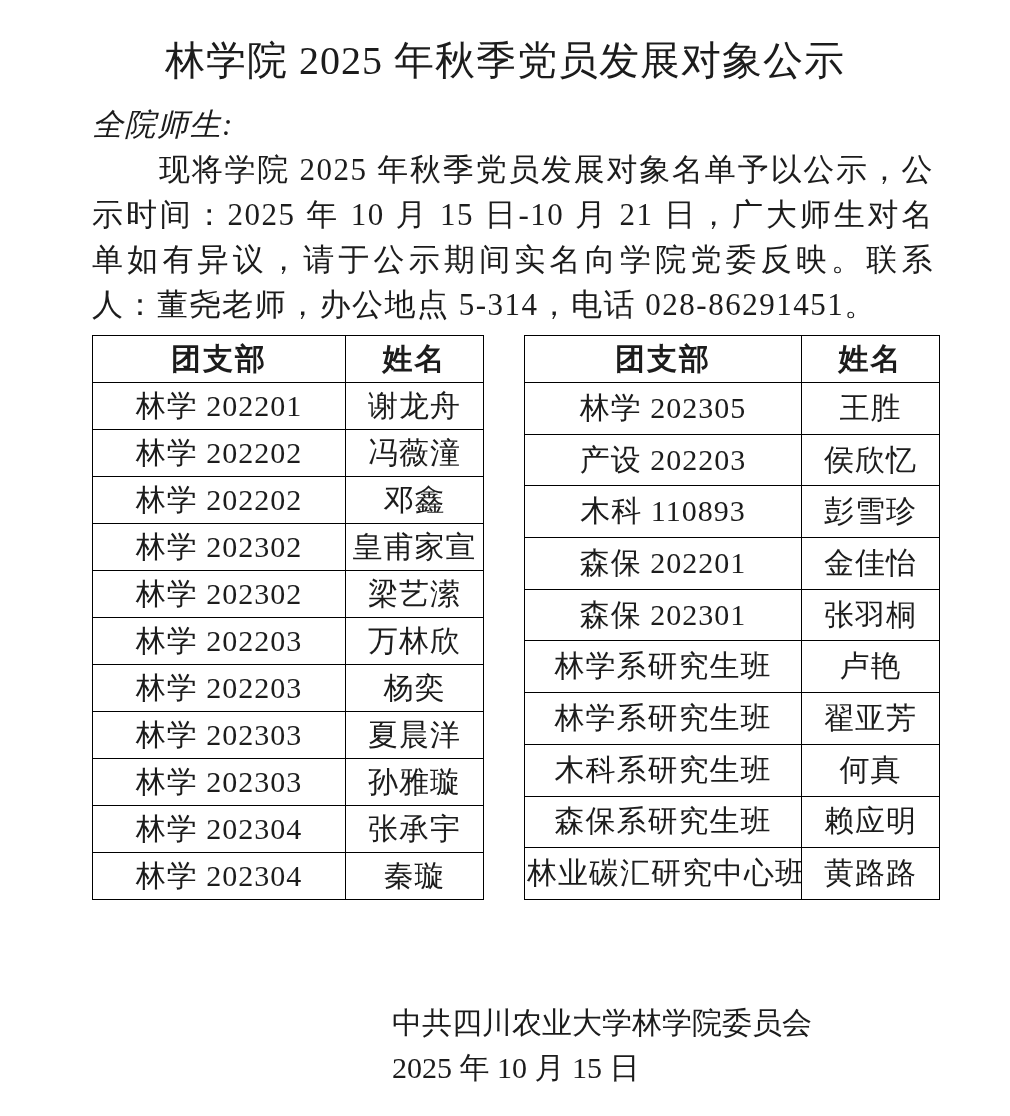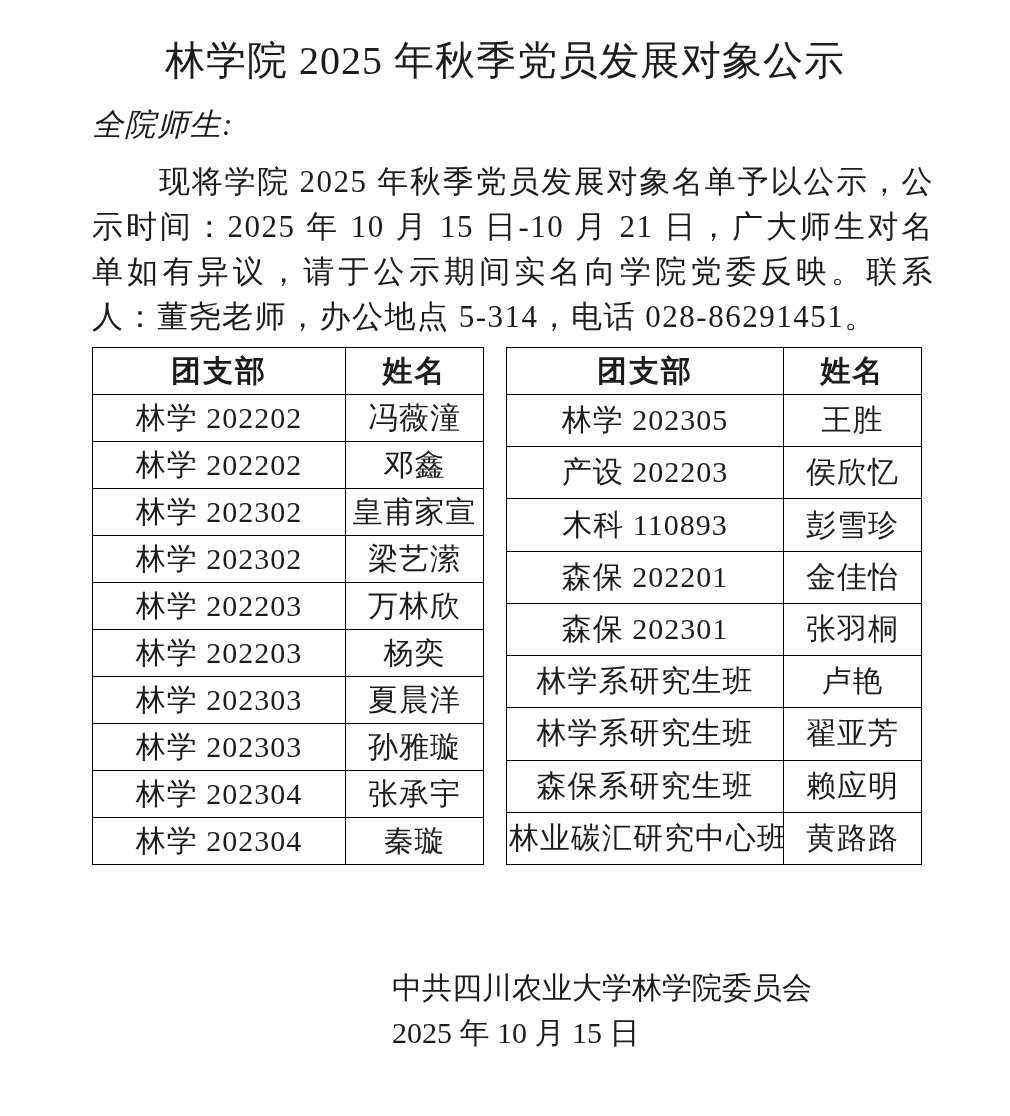--- a/index.html
+++ b/index.html
@@ -25,32 +25,32 @@
     letter-spacing:1px;
   }
   .salutation{
     margin:14px 76px 0 92px;
     font-size:31px;
     line-height:45px;
     letter-spacing:1.5px;
     font-style:italic;
   }
   .body-text{
-    margin:12px 76px 0 92px;
+    margin:0 76px 0 92px;
     font-size:31px;
     line-height:45px;
     letter-spacing:1.5px;
     text-align:justify;
     text-indent:67px;
     font-family:Liberation Serif, serif;
   }
   .tables{
     display:flex;
     margin:8px 0 0 92px;
-    gap:22px;
+    gap:40px;
   }
   table.roster{
     border-collapse:collapse;
     table-layout:fixed;
   }
   table.roster th, table.roster td{
     border:1px solid var(--border-color);
     height:47px;
     padding:0 2px;
     text-align:center;
@@ -90,20 +90,24 @@
         <col style="width:138px">
       </colgroup>
       <thead>
         <tr>
           <th>团支部</th>
           <th>姓名</th>
         </tr>
       </thead>
       <tbody>
           <tr>
+            <td>林学 202201</td>
+            <td>谢龙舟</td>
+          </tr>
+          <tr>
             <td>林学 202202</td>
             <td>冯薇潼</td>
           </tr>
           <tr>
             <td>林学 202202</td>
             <td>邓鑫</td>
           </tr>
           <tr>
             <td>林学 202302</td>
             <td>皇甫家宣</td>
@@ -173,20 +177,24 @@
           </tr>
           <tr>
             <td>林学系研究生班</td>
             <td>卢艳</td>
           </tr>
           <tr>
             <td>林学系研究生班</td>
             <td>翟亚芳</td>
           </tr>
           <tr>
+            <td>木科系研究生班</td>
+            <td>何真</td>
+          </tr>
+          <tr>
             <td>森保系研究生班</td>
             <td>赖应明</td>
           </tr>
           <tr>
             <td>林业碳汇研究中心班</td>
             <td>黄路路</td>
           </tr>
         </tbody>
     </table>
 

